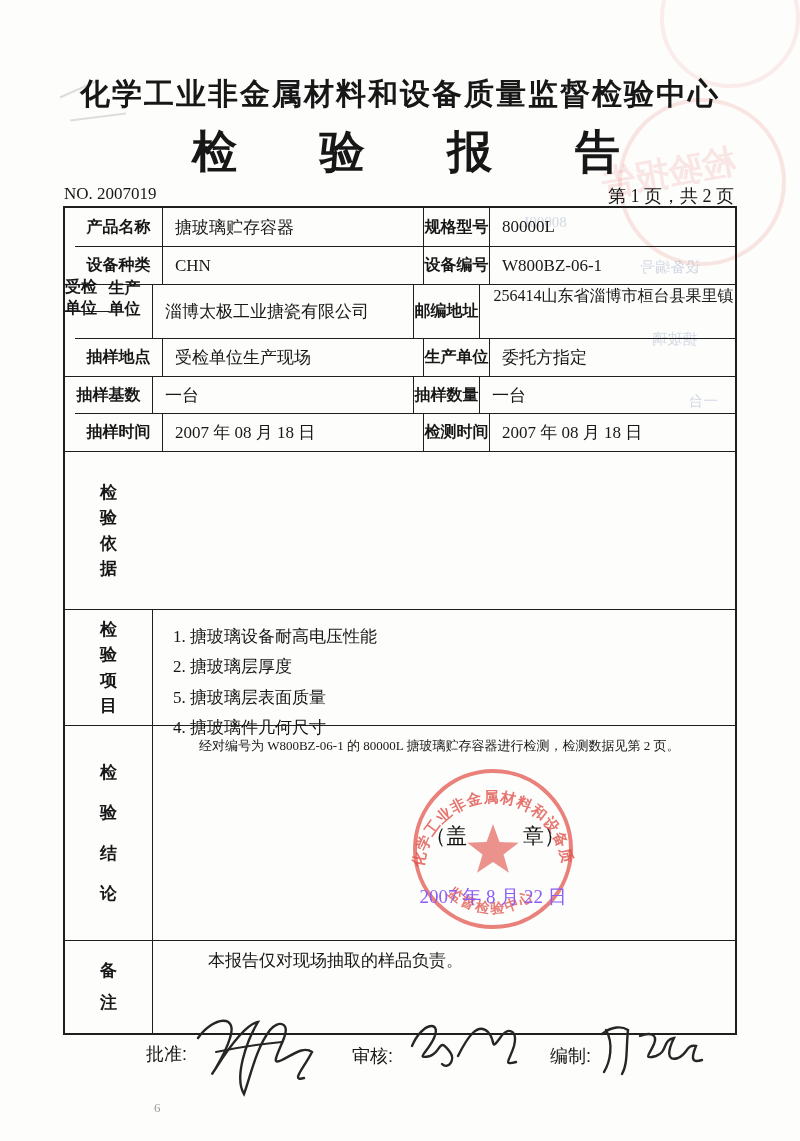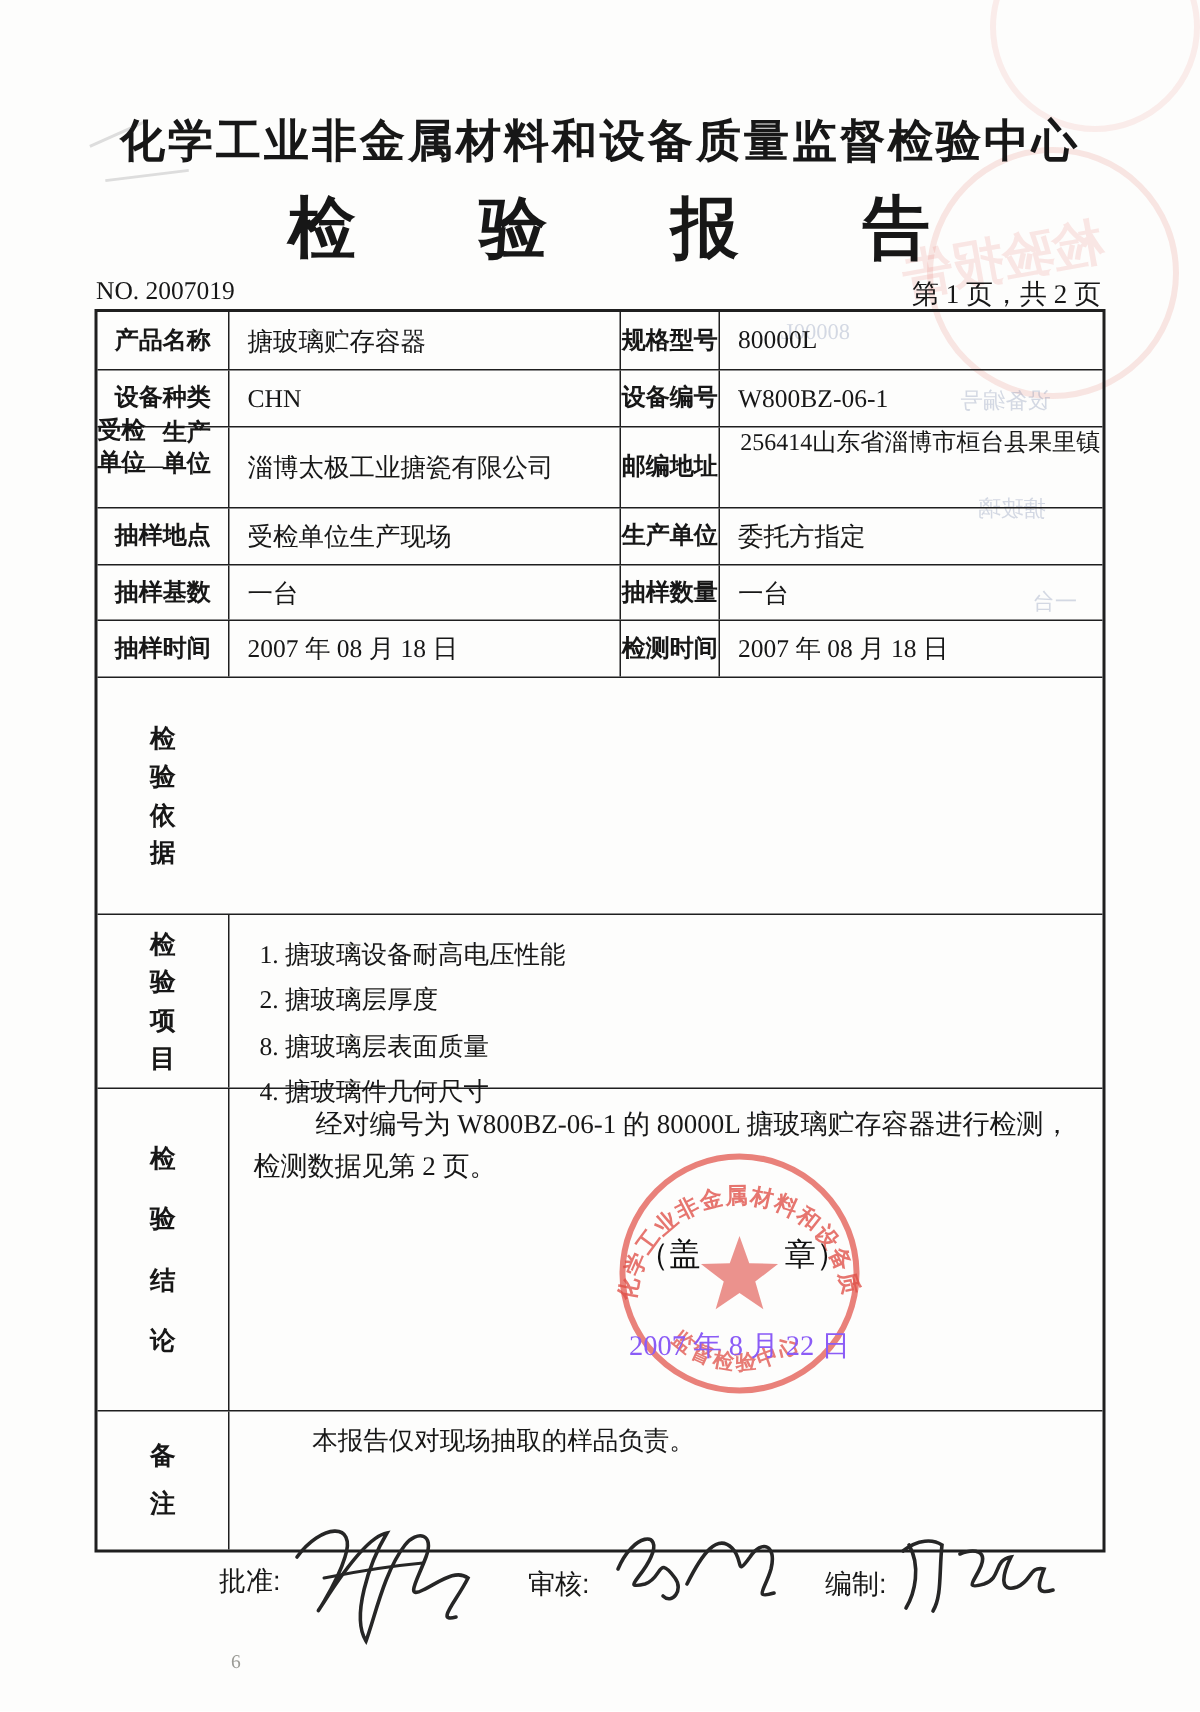--- a/index.html
+++ b/index.html
@@ -41,21 +41,21 @@
   .c:first-child { border-left: none; }
   .w-l1 { width: 87px;  justify-content: center; }
   .w-v1 { width: 261px; padding-left: 12px; }
   .w-l2 { width: 66px;  justify-content: center; }
   .w-v2 { flex: 1; padding-left: 12px; }
   .lbl {
     font-family: "Liberation Sans", "DejaVu Sans", sans-serif;
     font-weight: bold; font-size: 16px;
   }
   .val { font-size: 17px; }
-  .h38 { height: 38px; } .h37 { height: 37px; } .h54 { height: 54px; }
+  .h38 { height: 38px; margin-left: 10px; } .h37 { height: 37px; } .h54 { height: 54px; }
 
   .split { padding: 0; align-items: stretch; }
   .split > div { height: 27px; display: flex; align-items: center; justify-content: center; }
   .split > div:first-child { border-bottom: 1.5px solid #1f1f1f; }
   .two-line { flex-direction: row; align-items: flex-start; justify-content: center; line-height: 1.4; font-size: 16px; }
 
   
   .sec-label {
     width: 87px; border-left: none;
     display: flex; flex-direction: column; align-items: center; justify-content: center;
@@ -69,21 +69,21 @@
   .h-basis { height: 158px; } .h-items { height: 116px; }
   .h-concl { height: 215px; } .h-rem   { height: 93px; }
 
   .list { padding: 14px 10px 0 20px; }
   .list div { font-size: 17px; line-height: 1.62; white-space: nowrap; }
   .items-list { padding-top: 12px; }
   .items-list div { line-height: 1.78; }
 
   .concl-par {
     padding: 10px 16px 0 16px; text-indent: 2.3em;
-    font-size: 18px; line-height: 1.55;
+    font-size: 13px; line-height: 1.55;
   }
   .rem-par { padding: 8px 16px 0 16px; text-indent: 2.3em; font-size: 17px; }
 
   
   .seal-svg { position: absolute; left: 245px; top: 28px; z-index: 1; }
   .seal-note {
     position: absolute; left: 272px; top: 96px; width: 140px; z-index: 2;
     display: flex; justify-content: space-between; font-size: 21px; color: #111;
   }
   .seal-date {
@@ -203,21 +203,21 @@
       <div class="sec-label gap-s">
           <span>检</span>
           <span>验</span>
           <span>项</span>
           <span>目</span>
         </div>
       <div class="sec-content">
         <div class="list items-list">
           <div>1.  搪玻璃设备耐高电压性能</div>
           <div>2.  搪玻璃层厚度</div>
-          <div>8.  搪玻璃层表面质量</div>
+          <div>5.  搪玻璃层表面质量</div>
           <div>4.  搪玻璃件几何尺寸</div>
         </div>
       </div>
     </div>
 
     <div class="row h-concl">
       <div class="sec-label gap-l">
           <span>检</span>
           <span>验</span>
           <span>结</span>

